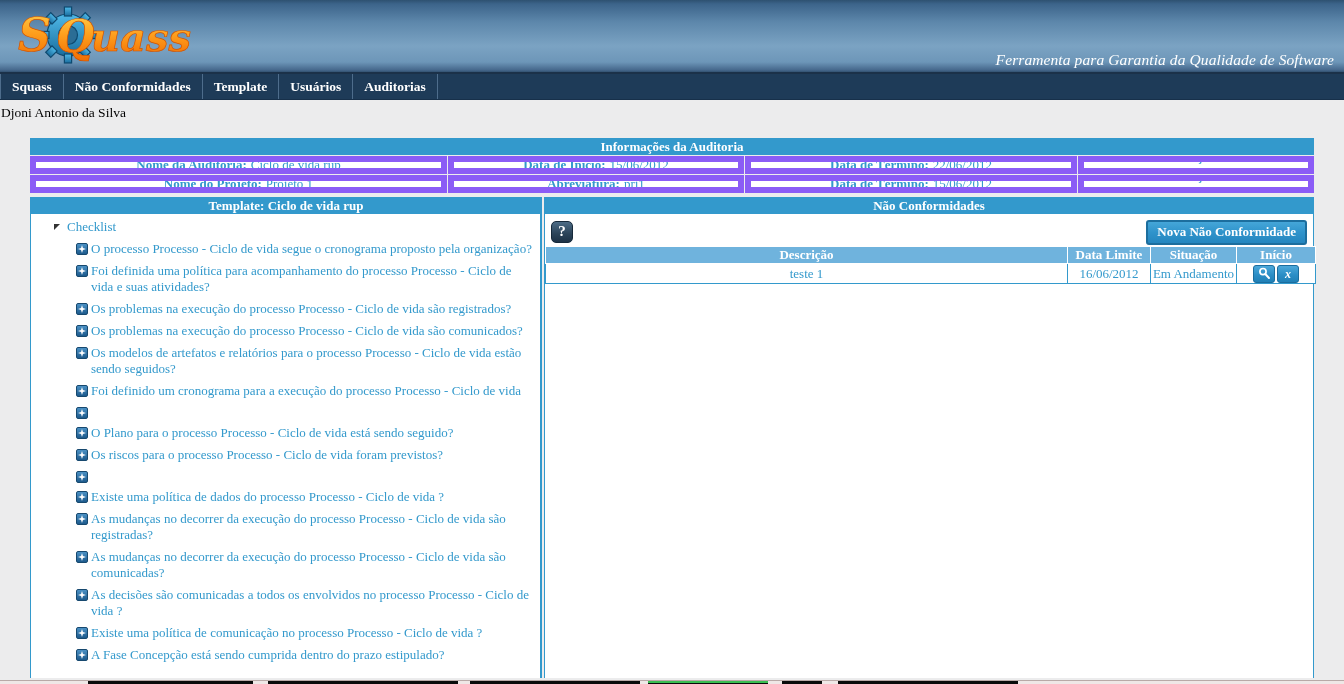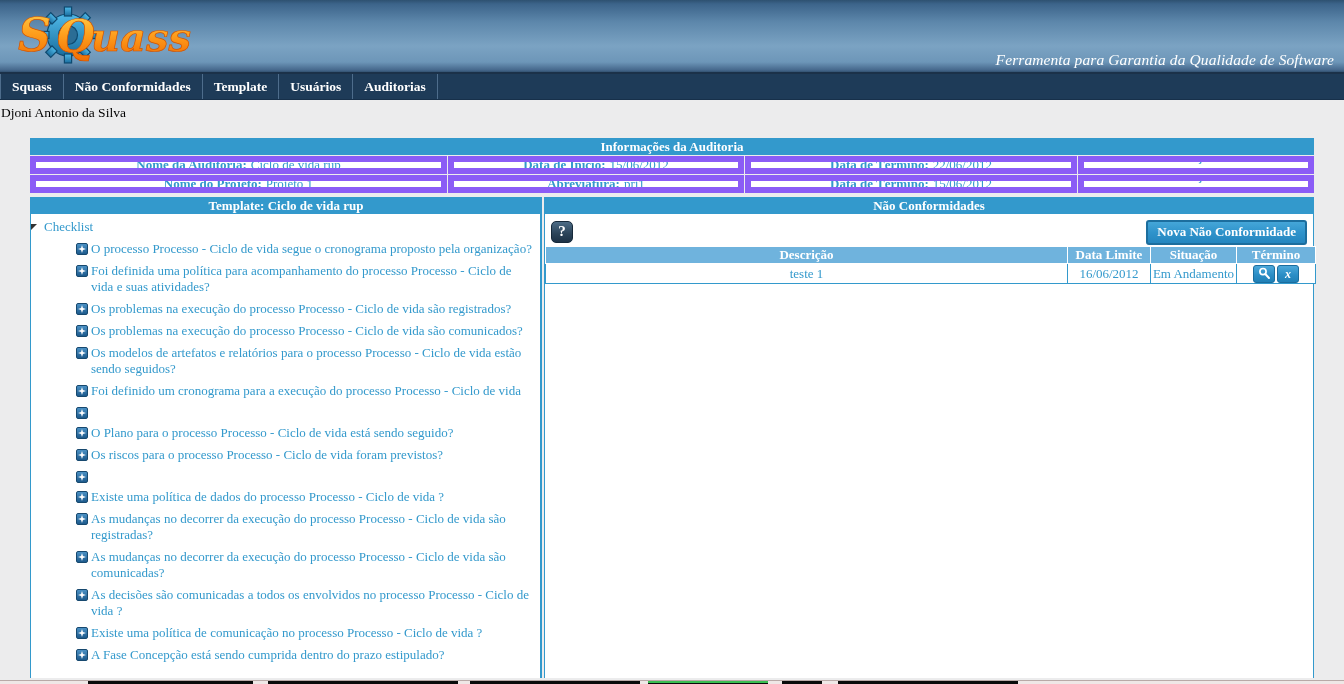--- a/index.html
+++ b/index.html
@@ -138,21 +138,21 @@
     width: 770px;
     background: #ffffff;
     border-left: 1px solid #3399cc;
     border-right: 1px solid #3399cc;
     position: relative;
   }
 
   
   #tree-root {
     display: flex; align-items: center;
-    padding: 5px 0 3px 0;
+    padding: 5px 0 3px 23px;
     font-size: 13px; color: #3399cc;
     cursor: pointer;
   }
   .tri {
     width: 0; height: 0;
     border-left: 6px solid #333;
     border-bottom: 6px solid transparent;
     margin-right: 7px;
     display: inline-block;
   }
@@ -455,21 +455,21 @@
           <col style="width:522px">
             <col style="width:83px">
           <col style="width:86px">
             <col style="width:79px">
         </colgroup>
         <thead>
           <tr>
             <th>Descrição</th>
             <th>Data Limite</th>
             <th>Situação</th>
-            <th>Término</th>
+            <th>Início</th>
           </tr>
         </thead>
         <tbody>
           <tr>
             <td>teste 1</td>
             <td>16/06/2012</td>
             <td>Em Andamento</td>
             <td class="opt-cell">
               <div class="opt-wrap">
                 <div class="opt-btn">

